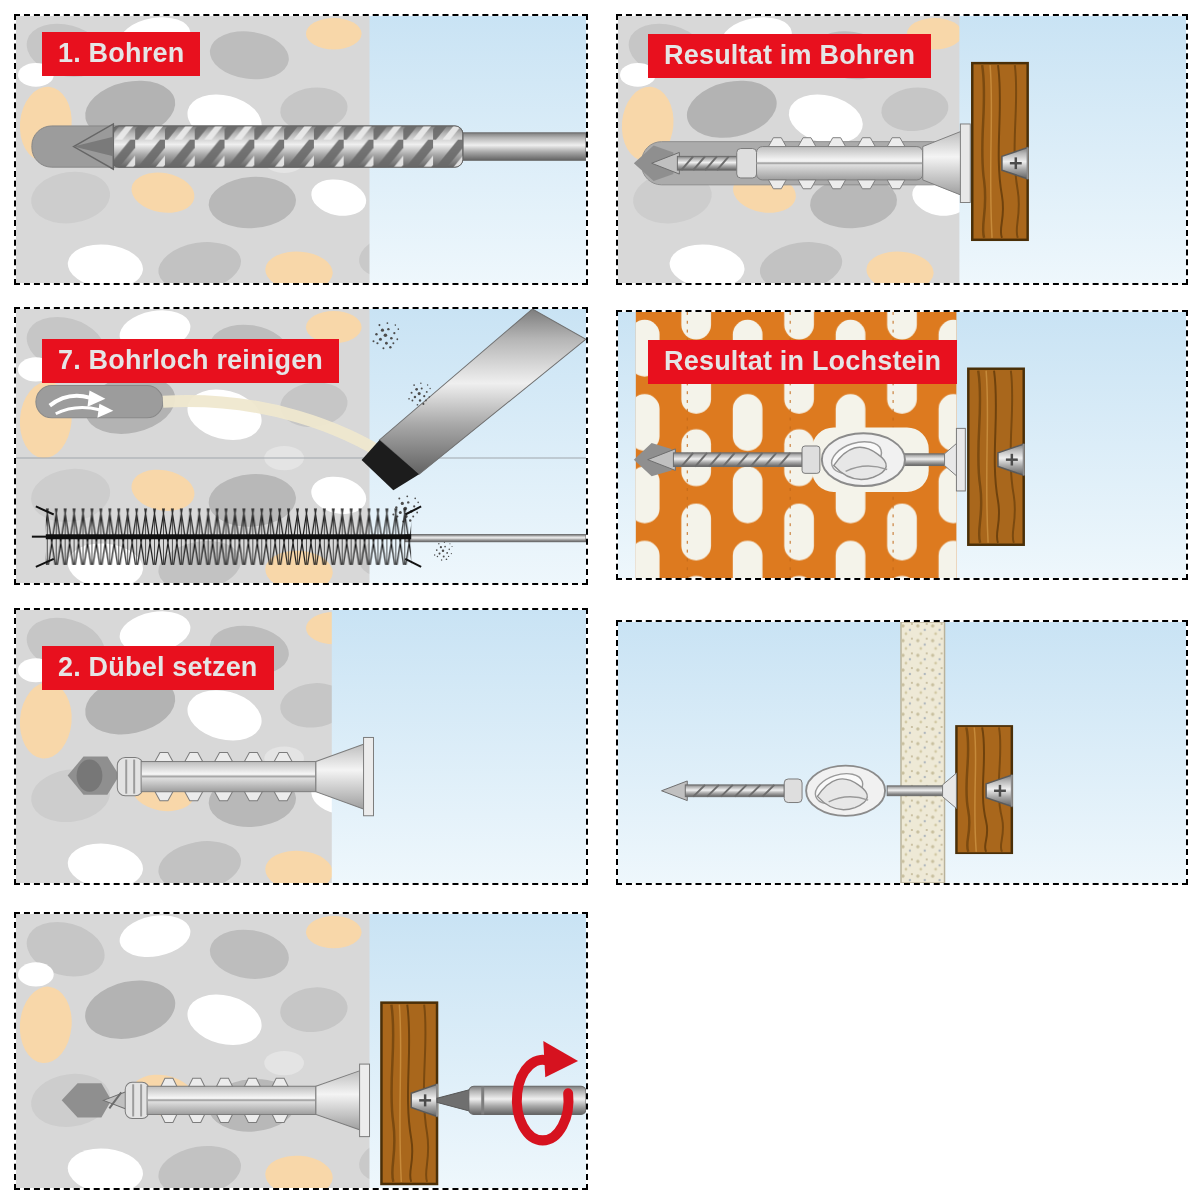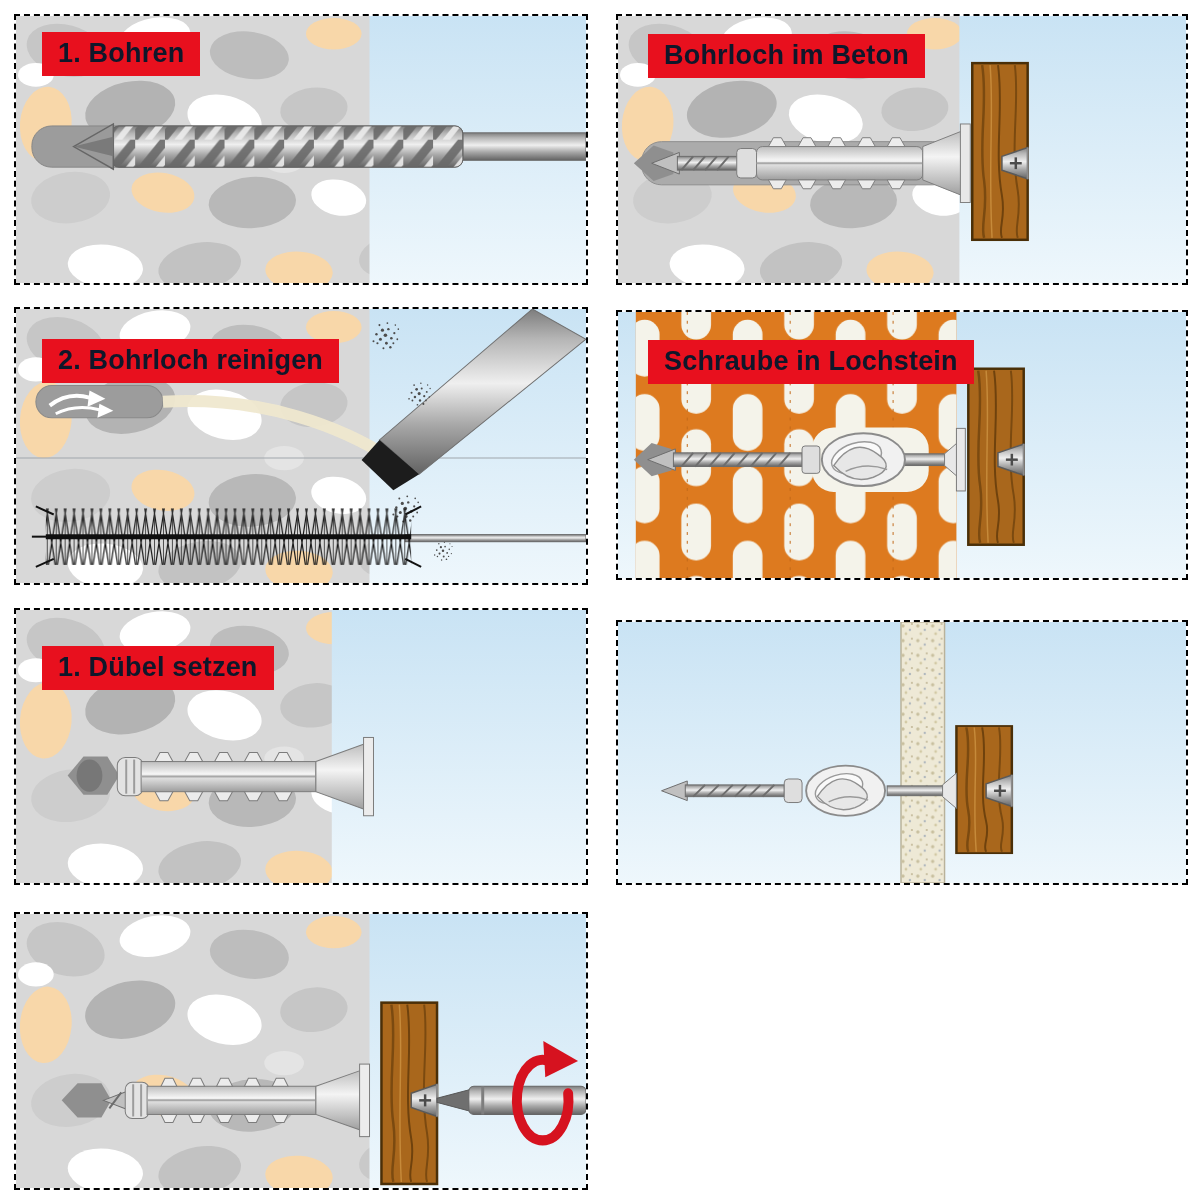--- a/index.html
+++ b/index.html
@@ -1,20 +1,20 @@
 <!DOCTYPE html>
 <html><head>
 <meta charset="utf-8">
 <style>
   * { margin:0; padding:0; box-sizing:border-box; }
   html,body { background:#ffffff; }
   body { width:1200px; height:1200px; position:relative; font-family:"Liberation Sans", sans-serif; }
   .panel { position:absolute; border:2px dashed #000000; background:#ffffff; overflow:hidden; }
   .panel svg.art { position:absolute; left:0; top:0; width:100%; height:100%; display:block; }
-  .label { position:absolute; background:#e8101e; color:#0f172a; font-weight:bold; font-size:27px;
+  .label { position:absolute; background:#e8101e; color:#e5e5e5; font-weight:bold; font-size:27px;
            line-height:1; padding:8px 16px 9px 16px; white-space:nowrap; letter-spacing:0.2px; }
 </style>
 </head>
 <body>
 
 <svg width="0" height="0" style="position:absolute" aria-hidden="true">
   <defs>
     <linearGradient id="gSky" x1="0" y1="0" x2="0" y2="1">
       <stop offset="0" stop-color="#c9e3f4"></stop>
         <stop offset="1" stop-color="#eef7fc"></stop>
@@ -161,21 +161,21 @@
       <polygon points="182,167 200,167 195,176 187,176" fill="#ececec" stroke="#7e7e7e"></polygon>
       <polygon points="212,167 230,167 225,176 217,176" fill="#ececec" stroke="#7e7e7e"></polygon>
       <polygon points="242,167 260,167 255,176 247,176" fill="#ececec" stroke="#7e7e7e"></polygon>
       <polygon points="272,167 290,167 285,176 277,176" fill="#ececec" stroke="#7e7e7e"></polygon>
       <polygon points="308,133 348,117 348,183 308,167" fill="url(#gMetalLight)" stroke="#7e7e7e"></polygon>
       <rect x="346" y="110" width="10" height="80" fill="#e8e8e8" stroke="#7e7e7e"></rect>
     </g>
     <use href="#plank" transform="translate(358,48)"></use>
     <use href="#cshead" transform="translate(388,150)"></use>
   </svg>
-  <div class="label" style="left:30px;top:18px"><span>Bohrloch im Beton</span></div>
+  <div class="label" style="left:30px;top:18px"><span>Resultat im Bohren</span></div>
 </section>
 
 <section class="panel" style="left:14px;top:307px;width:574px;height:278px">
   <svg class="art" viewBox="0 0 574 272" preserveAspectRatio="none">
     <use href="#concrete"></use>
     <rect x="356" y="0" width="218" height="272" fill="url(#gSky)"></rect>
     <line x1="0" y1="148" x2="574" y2="148" stroke="#9fa6ab" stroke-width="1"></line>
     <rect x="20" y="76" width="128" height="32" rx="16" fill="#9c9c9c" stroke="#898989"></rect>
     <g>
       <path d="M34,96 Q52,82 74,88" fill="none" stroke="#ffffff" stroke-width="4"></path>
@@ -198,21 +198,21 @@
       <rect x="392" y="224" width="182" height="7" fill="url(#gMetalV)" stroke="#676767"></rect>
       <rect x="30" y="198" width="368" height="56" fill="url(#bristles)"></rect>
       <line x1="30" y1="226" x2="398" y2="226" stroke="#0f0f0f" stroke-width="5"></line>
       <line x1="38" y1="204" x2="20" y2="196" stroke="#111111" stroke-width="2"></line>
       <line x1="36" y1="226" x2="16" y2="226" stroke="#111111" stroke-width="2"></line>
       <line x1="38" y1="248" x2="20" y2="256" stroke="#111111" stroke-width="2"></line>
       <line x1="392" y1="204" x2="408" y2="196" stroke="#111111" stroke-width="2"></line>
       <line x1="392" y1="248" x2="408" y2="256" stroke="#111111" stroke-width="2"></line>
     </g>
   </svg>
-  <div class="label" style="left:26px;top:30px"><span>2. Bohrloch reinigen</span></div>
+  <div class="label" style="left:26px;top:30px"><span>7. Bohrloch reinigen</span></div>
 </section>
 
 <section class="panel" style="left:616px;top:310px;width:572px;height:270px">
   <svg class="art" viewBox="0 0 574 272" preserveAspectRatio="none">
     <rect x="0" y="0" width="574" height="272" fill="url(#gSky)"></rect>
     <g>
       <rect x="18" y="0" width="324" height="272" fill="#dd7a1f"></rect>
       <rect x="18" y="0" width="324" height="272" fill="url(#slots)"></rect>
       <line x1="70" y1="0" x2="70" y2="272" stroke="#c2691a" stroke-dasharray="3 6"></line>
       <line x1="174" y1="0" x2="174" y2="272" stroke="#c2691a" stroke-dasharray="3 6"></line>
@@ -235,21 +235,21 @@
       <rect x="288" y="145" width="56" height="12" fill="url(#gMetalV)" stroke="#6d6d6d"></rect>
     </g>
     <use href="#knot" transform="translate(248,151)"></use>
     <g>
       <polygon points="330,145 346,131 346,171 330,157" fill="#e8e8e8" stroke="#7a7a7a"></polygon>
       <rect x="342" y="119" width="9" height="64" fill="#e8e8e8" stroke="#7a7a7a"></rect>
     </g>
     <use href="#plank" transform="translate(354,58)"></use>
     <use href="#cshead" transform="translate(384,151)"></use>
   </svg>
-  <div class="label" style="left:30px;top:28px"><span>Schraube in Lochstein</span></div>
+  <div class="label" style="left:30px;top:28px"><span>Resultat in Lochstein</span></div>
 </section>
 
 <section class="panel" style="left:14px;top:608px;width:574px;height:277px">
   <svg class="art" viewBox="0 0 574 272" preserveAspectRatio="none">
     <use href="#concrete"></use>
     <rect x="318" y="0" width="256" height="272" fill="url(#gSky)"></rect>
     <polygon points="52,165 68,146 92,146 104,165 92,184 68,184" fill="#8f8f8f"></polygon>
     <ellipse cx="74" cy="165" rx="13" ry="16" fill="#777777"></ellipse>
     <g>
       <rect x="102" y="147" width="26" height="38" rx="8" fill="#e3e3e3" stroke="#7c7c7c"></rect>
@@ -264,21 +264,21 @@
       <polygon points="260,151 278,151 273,142 265,142" fill="#ececec" stroke="#7c7c7c"></polygon>
       <polygon points="140,181 158,181 153,190 145,190" fill="#ececec" stroke="#7c7c7c"></polygon>
       <polygon points="170,181 188,181 183,190 175,190" fill="#ececec" stroke="#7c7c7c"></polygon>
       <polygon points="200,181 218,181 213,190 205,190" fill="#ececec" stroke="#7c7c7c"></polygon>
       <polygon points="230,181 248,181 243,190 235,190" fill="#ececec" stroke="#7c7c7c"></polygon>
       <polygon points="260,181 278,181 273,190 265,190" fill="#ececec" stroke="#7c7c7c"></polygon>
       <polygon points="302,151 352,133 352,199 302,181" fill="url(#gMetalLight)" stroke="#7c7c7c"></polygon>
       <rect x="350" y="127" width="10" height="78" fill="#ececec" stroke="#7c7c7c"></rect>
     </g>
   </svg>
-  <div class="label" style="left:26px;top:36px"><span>1. Dübel setzen</span></div>
+  <div class="label" style="left:26px;top:36px"><span>2. Dübel setzen</span></div>
 </section>
 
 <section class="panel" style="left:616px;top:620px;width:572px;height:265px">
   <svg class="art" viewBox="0 0 574 266" preserveAspectRatio="none">
     <rect x="0" y="0" width="574" height="266" fill="url(#gSky)"></rect>
     <g>
       <rect x="286" y="0" width="44" height="266" fill="#eee9d6" stroke="#b9b29a" stroke-width="1.5"></rect>
       <rect x="286" y="0" width="44" height="266" fill="url(#speck)"></rect>
     </g>
     <use href="#plank" transform="translate(342,106) scale(1,0.72)"></use>

